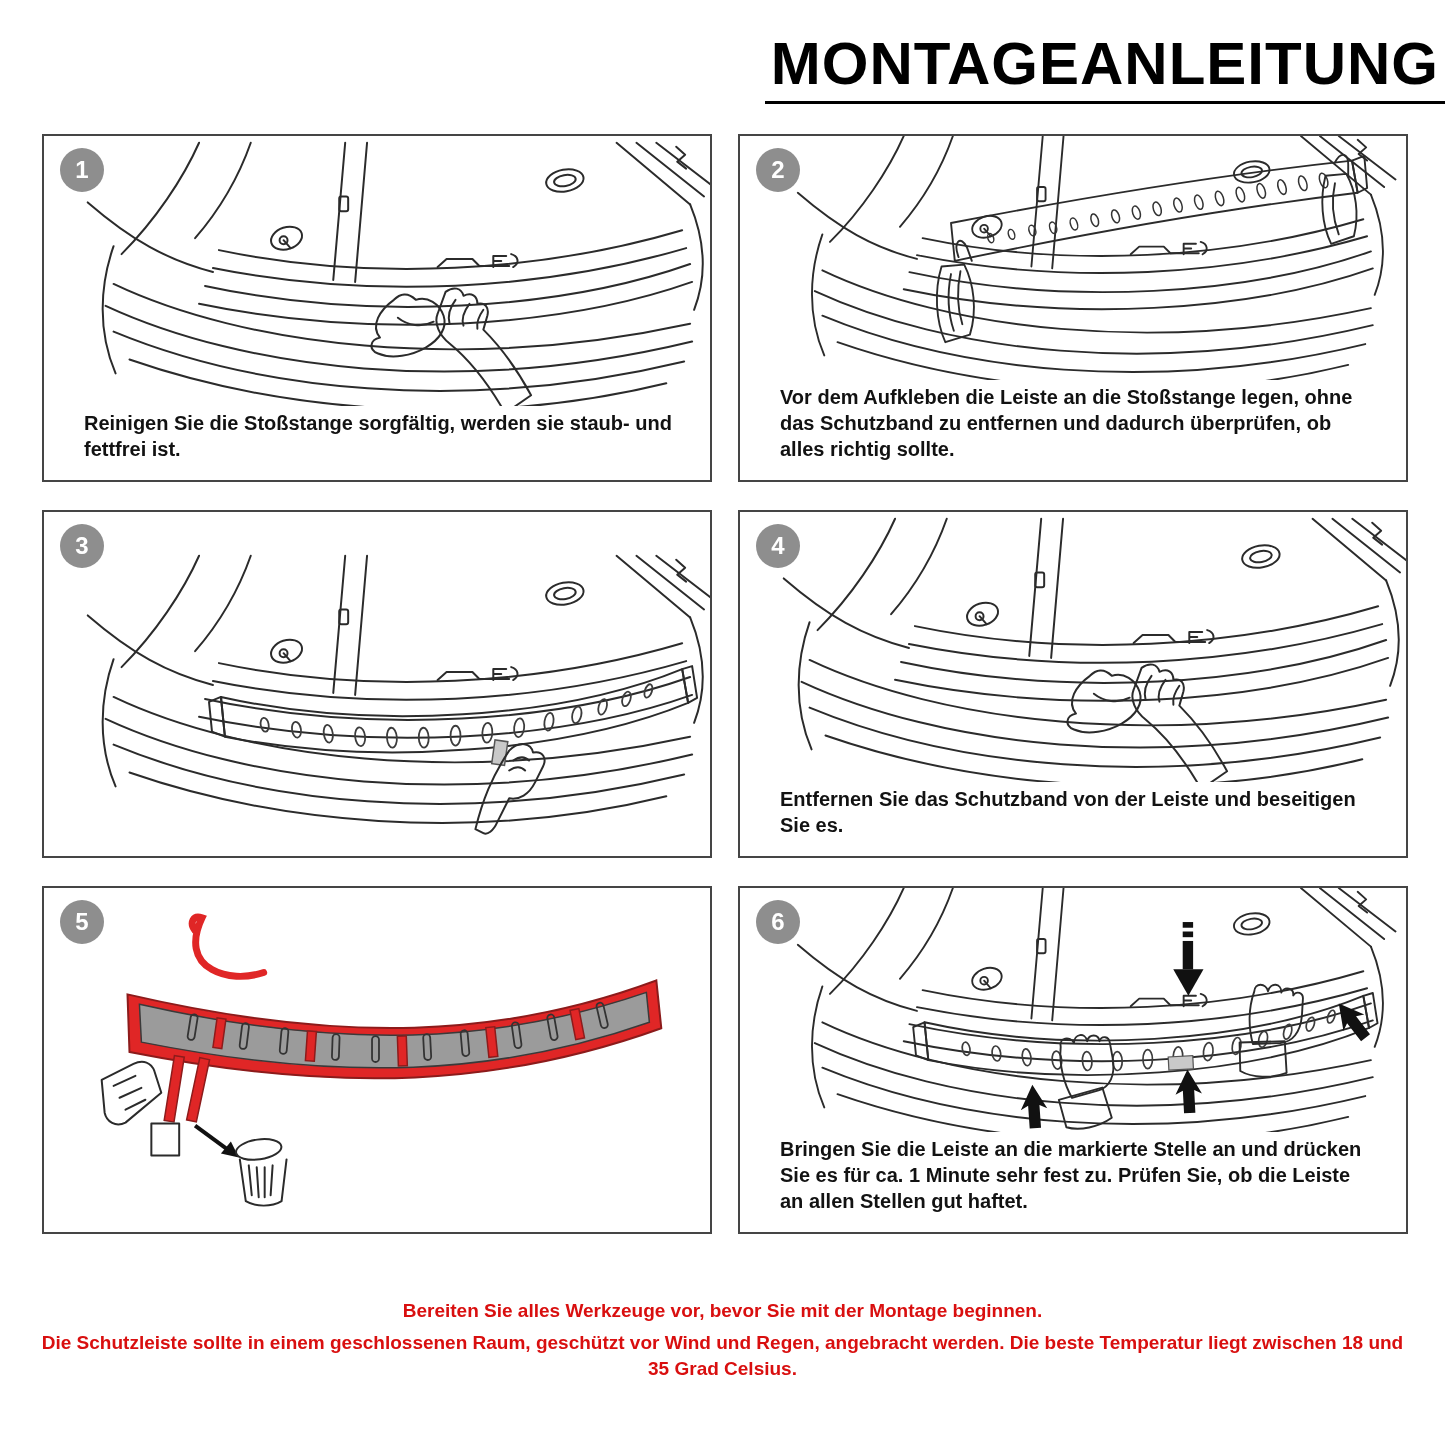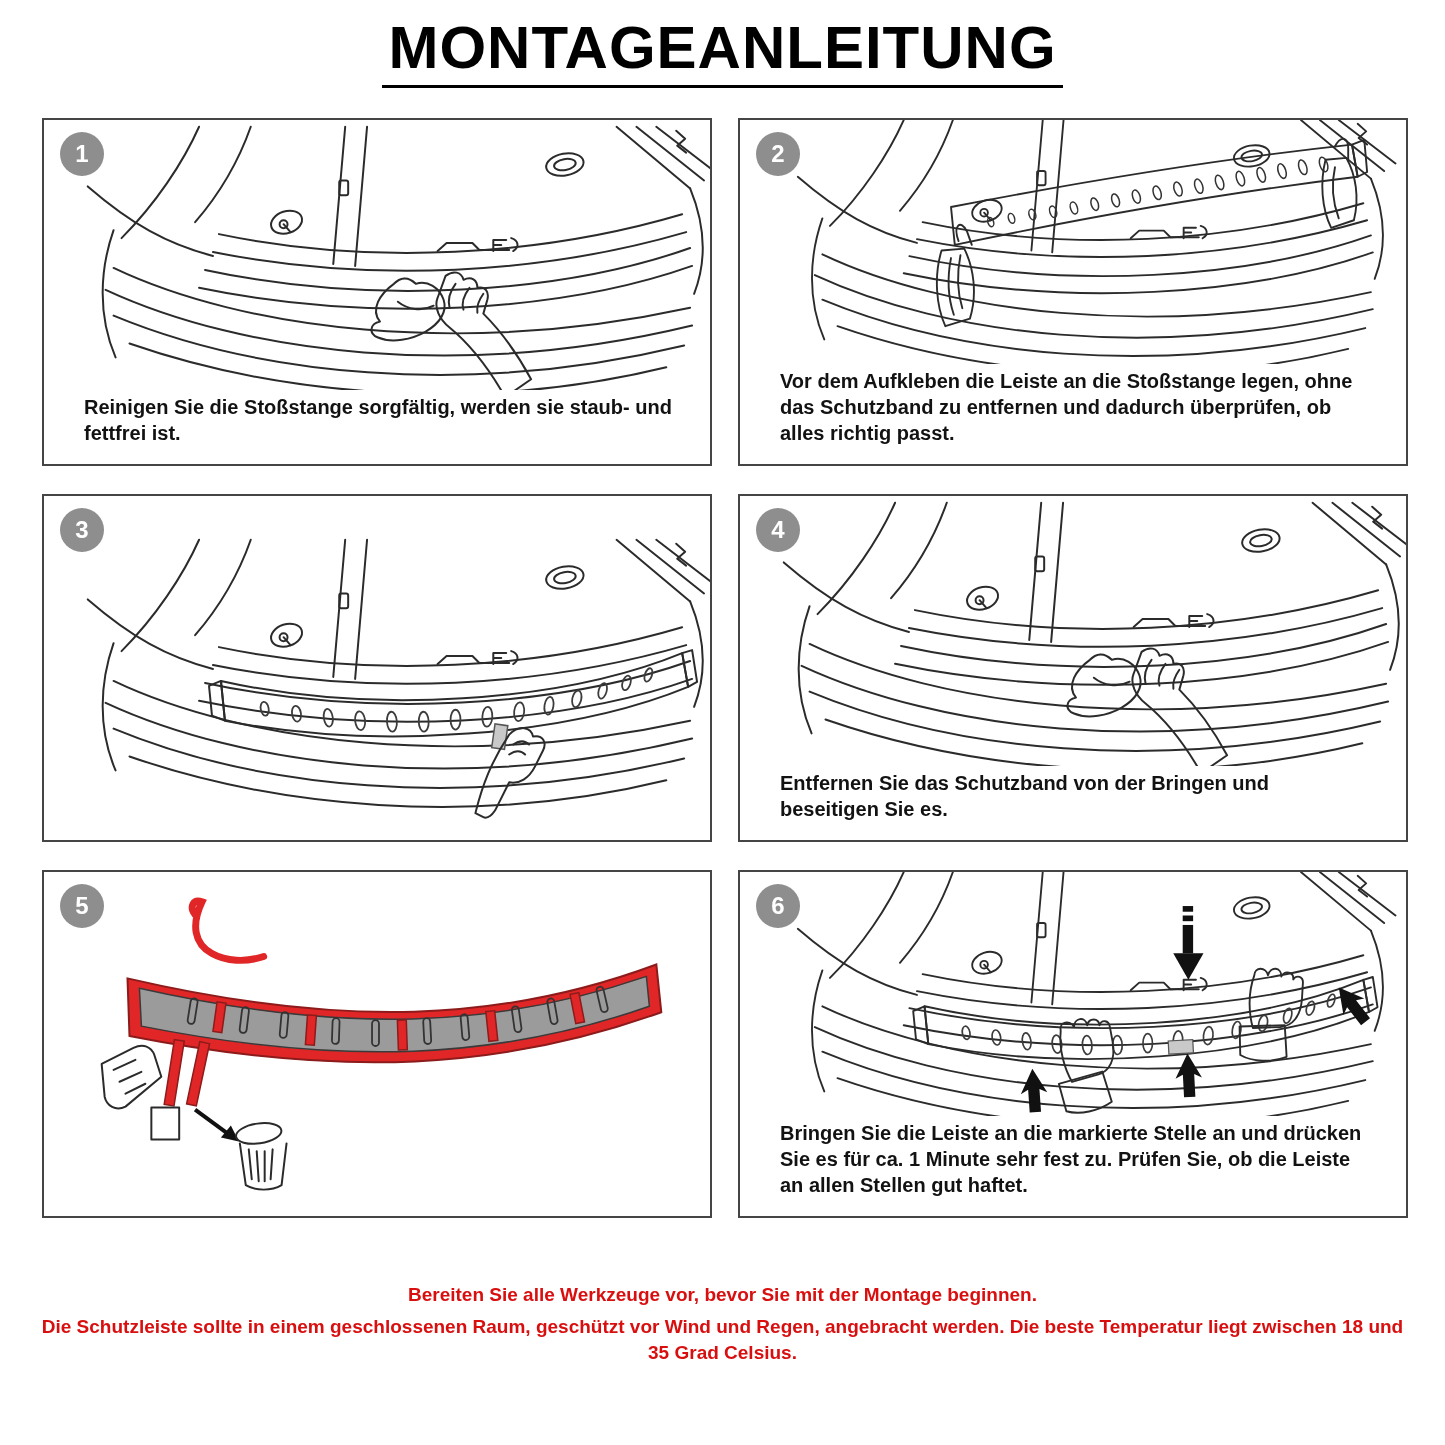--- a/index.html
+++ b/index.html
@@ -6,21 +6,21 @@
   body{
     width:1445px;height:1445px;
     font-family:"Liberation Sans", sans-serif;
     color:#111;
     position:relative;
     overflow:hidden;
   }
   .page{width:1445px;height:1445px;}
 
   
-  .title-wrap{ text-align:center; padding-top:18px; }
+  .title-wrap{ text-align:right; padding-top:34px; }
   .title{
     display:inline-block;
     font-size:60px;
     font-weight:bold;
     letter-spacing:1px;
     line-height:1;
     color:#000;
     border-bottom:3px solid #000;
     padding:0 6px 7px 6px;
   }
@@ -189,42 +189,42 @@
         </g>
 
         <path d="M214,128 c-6,-16 2,-24 9,-10 l5,14" fill="#fff" class="ln"></path>
         <path d="M196,138 c-8,26 -6,58 4,80 l26,-8 c8,-26 4,-54 -6,-74 z" fill="#fff" class="ln"></path>
         <path d="M206,146 c-4,20 -3,42 3,60 M216,143 c-4,20 -3,40 2,56" class="ln" stroke-width="1.4"></path>
 
         <path d="M612,28 c6,-12 14,-10 14,2 l0,12" fill="#fff" class="ln"></path>
         <path d="M602,42 c-6,24 -4,52 6,72 l24,-8 c6,-24 2,-48 -8,-66 z" fill="#fff" class="ln"></path>
         <path d="M612,50 c-4,18 -2,38 4,54" class="ln" stroke-width="1.4"></path>
       </svg>
-      <div class="caption">Vor dem Aufkleben die Leiste an die Stoßstange legen, ohne das Schutzband zu entfernen und dadurch überprüfen, ob alles richtig passt.</div>
+      <div class="caption">Vor dem Aufkleben die Leiste an die Stoßstange legen, ohne das Schutzband zu entfernen und dadurch überprüfen, ob alles richtig sollte.</div>
     </div>
 
     <div class="panel">
       <div class="badge">3</div>
       <svg class="illu" viewBox="0 0 670 258">
         <use href="#car-base"></use>
         <use href="#strip-applied"></use>
 
         <rect x="452" y="186" width="13" height="24" fill="#c9c9c9" stroke="#555" stroke-width="1.5" transform="rotate(8 458 198)"></rect>
         <path d="M468,196 c10,-10 22,-8 24,2 c10,-2 14,6 10,14 l-8,16 c-6,12 -16,18 -26,16 l-12,24 c-4,9 -10,13 -14,11 l-8,-4 c7,-28 16,-52 34,-79 z" fill="#fff" class="ln"></path>
         <path d="M472,206 c6,-4 12,-4 16,0 M468,216 c6,-4 12,-4 16,0" class="ln" stroke-width="1.4"></path>
       </svg>
     </div>
 
     <div class="panel">
       <div class="badge">4</div>
       <svg class="illu" viewBox="0 0 670 258">
         <use href="#car-base"></use>
         <use href="#hand-cloth"></use>
       </svg>
-      <div class="caption">Entfernen Sie das Schutzband von der Bringen und beseitigen Sie es.</div>
+      <div class="caption">Entfernen Sie das Schutzband von der Leiste und beseitigen Sie es.</div>
     </div>
 
     <div class="panel">
       <div class="badge">5</div>
       <svg class="illu" viewBox="0 0 670 300">
 
         <path d="M152,20 c-6,-8 -2,-16 7,-13 c-11,23 -8,42 10,52 c14,8 34,9 52,3" stroke="#e02626" stroke-width="7" fill="none" stroke-linecap="round"></path>
 
         <path d="M84,84 C300,134 460,128 616,70 L621,118 C460,176 300,184 86,142 Z" fill="#e02626" stroke="#8c1b1b" stroke-width="2"></path>
         <path d="M96,94 C300,140 455,134 606,82 L609,112 C455,166 300,172 98,132 Z" fill="#9b9b9b" stroke="#3a3a3a" stroke-width="1.5"></path>
@@ -286,17 +286,17 @@
         <use href="#arrow-up" transform="translate(292,208) rotate(-4)"></use>
         <use href="#arrow-up" transform="translate(456,192) rotate(-3)"></use>
         <use href="#arrow-up" transform="translate(616,122) rotate(-38)"></use>
       </svg>
       <div class="caption">Bringen Sie die Leiste an die markierte Stelle an und drücken Sie es für ca. 1 Minute sehr fest zu. Prüfen Sie, ob die Leiste an allen Stellen gut haftet.</div>
     </div>
 
   </div>
 
   <div class="footer">
-    <div class="footer-line1">Bereiten Sie alle Werkzeuge vor, bevor Sie mit der Montage beginnen.</div>
+    <div class="footer-line1">Bereiten Sie alles Werkzeuge vor, bevor Sie mit der Montage beginnen.</div>
     <div class="footer-line2">Die Schutzleiste sollte in einem geschlossenen Raum, geschützt vor Wind und Regen, angebracht werden. Die beste Temperatur liegt zwischen 18 und 35 Grad Celsius.</div>
   </div>
 
 </div>
 
 </body></html>

